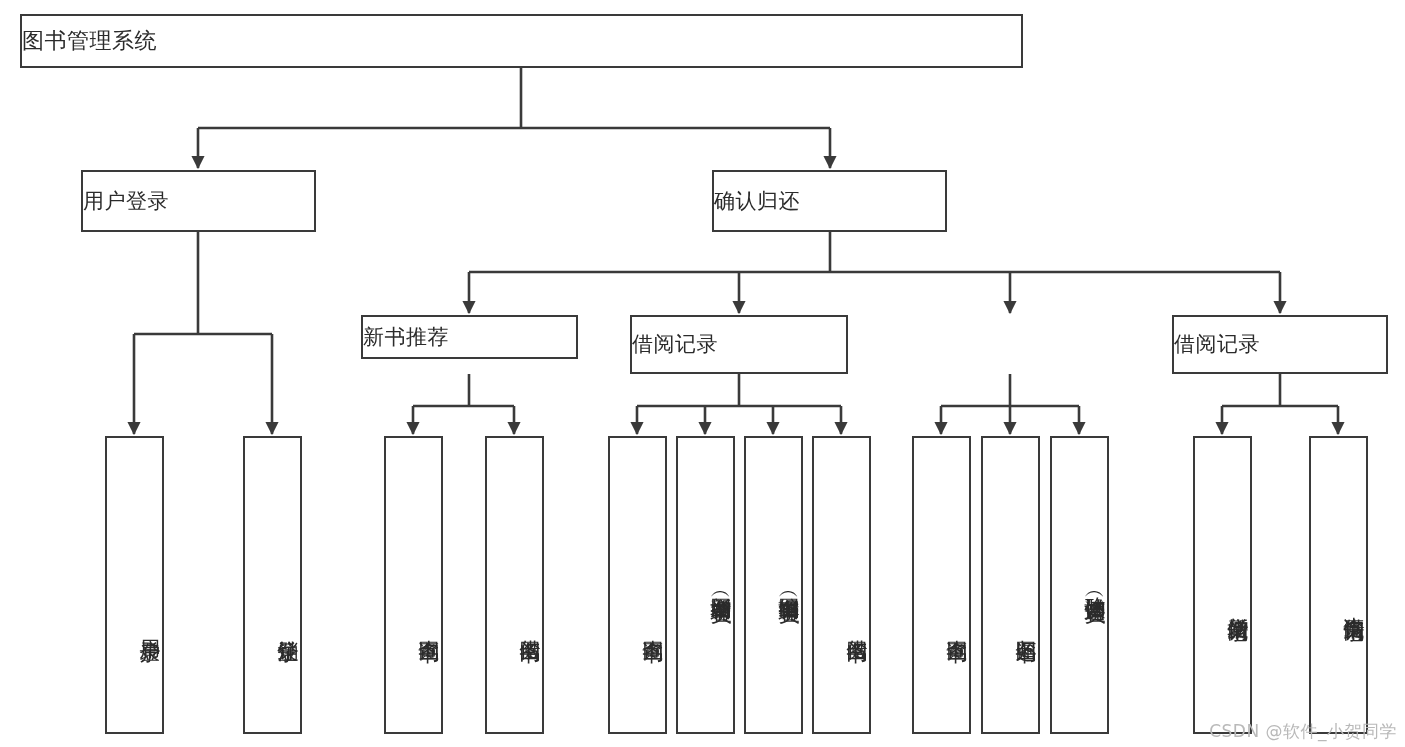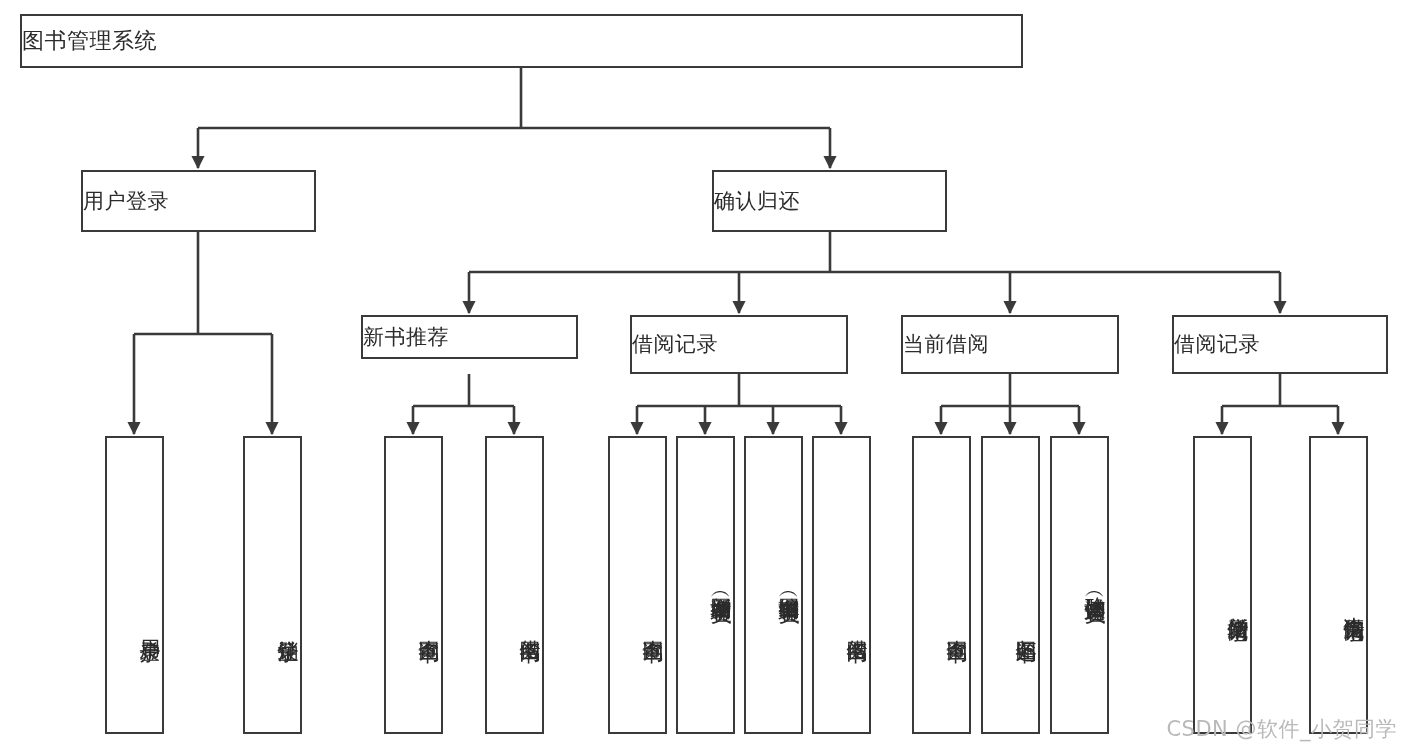--- a/index.html
+++ b/index.html
@@ -55,21 +55,21 @@
     letter-spacing: 1px;
     white-space: nowrap;
   }
   .node-v.start-top {
     align-items: flex-start;
   }
   #watermark {
     position: absolute;
     right: 8px;
     bottom: 4px;
-    font-size: 21px;
+    font-size: 17px;
     color: #b9b9b9;
     letter-spacing: 0.5px;
     white-space: nowrap;
     pointer-events: none;
   }
 </style>
 </head>
 <body>
 
 <div id="diagram-root">
@@ -134,23 +134,20 @@
   <div class="node node-h" style="left:712px; top:170px; width:235px; height:62px;">
     <span>确认归还</span>
   </div>
 
   <div class="node node-h" style="left:361px; top:315px; width:217px; height:44px;">
     <span>新书推荐</span>
   </div>
   <div class="node node-h" style="left:630px; top:315px; width:218px; height:59px;">
     <span>借阅记录</span>
   </div>
-  <div class="node node-h" style="left:901px; top:315px; width:218px; height:59px;">
-    <span>当前借阅</span>
-  </div>
   <div class="node node-h" style="left:1172px; top:315px; width:216px; height:59px;">
     <span>借阅记录</span>
   </div>
 
   <div class="node node-v" style="left:105px; top:436px; width:59px; height:298px; padding-top:88px;">
     <span>用户登录</span>
   </div>
   <div class="node node-v" style="left:243px; top:436px; width:59px; height:298px; padding-top:88px;">
     <span>注销登录</span>
   </div>

